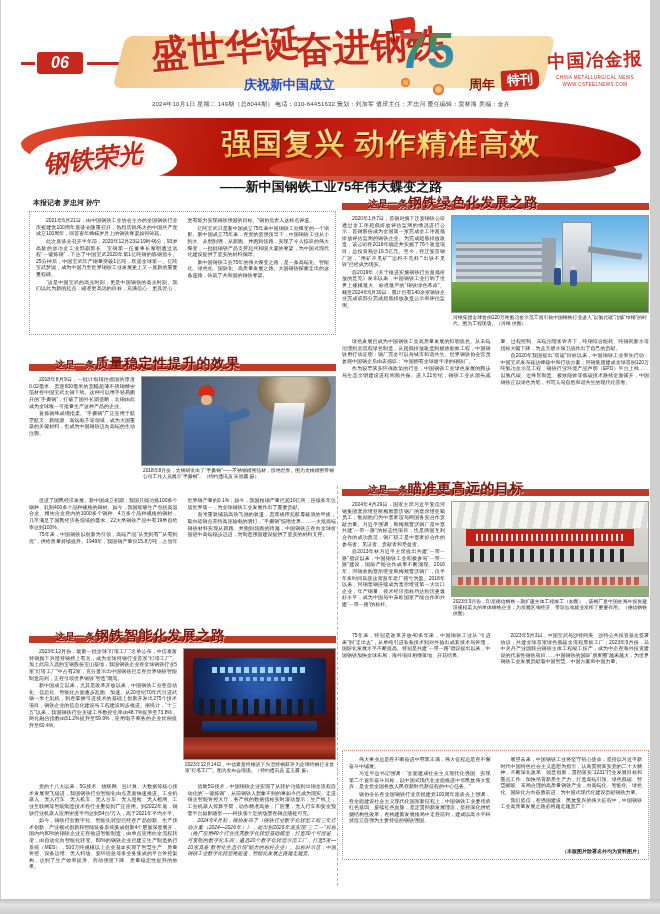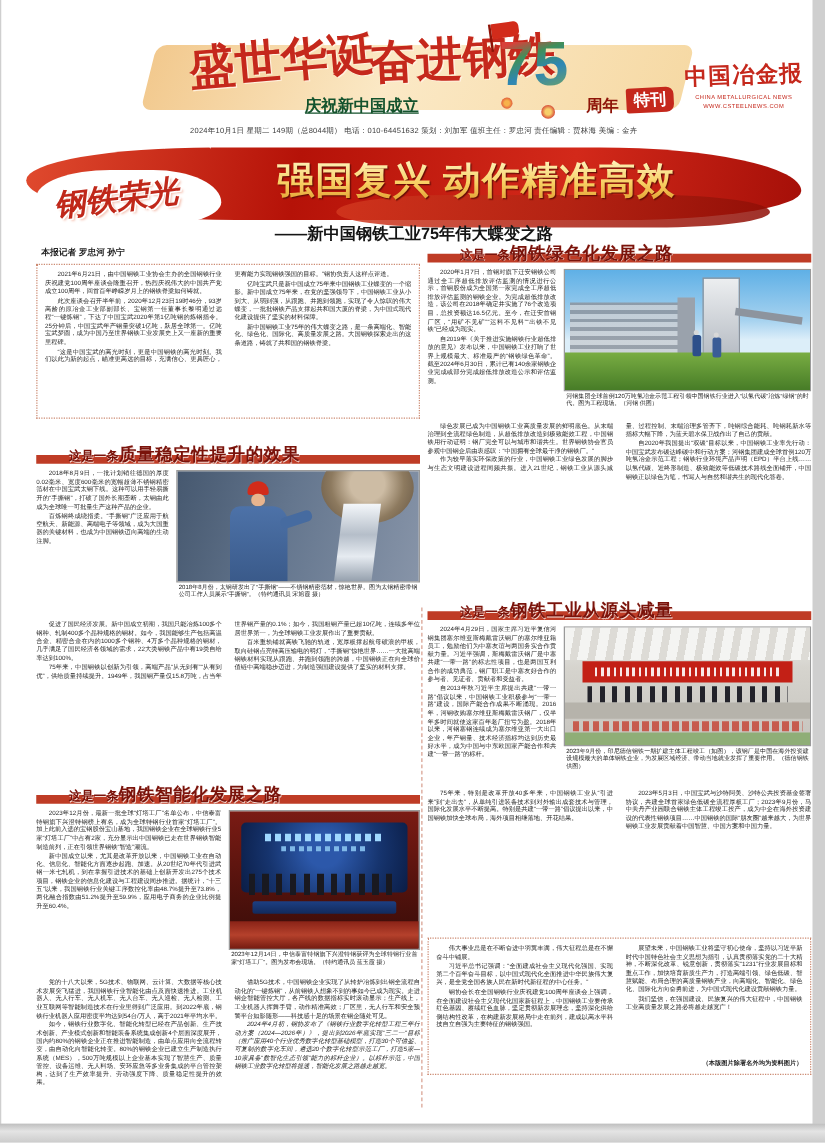--- a/index.html
+++ b/index.html
@@ -19,21 +19,21 @@
 
   .deco-ribbon{position:absolute;left:118px;top:36px;width:430px;height:52px;
        background:linear-gradient(100deg,#f2c98e,#fbe9c6 45%,#f6d9a4);
        transform:skewX(-14deg);border-radius:8px;}
   .deco-title1{position:absolute;left:150px;top:24px;font-size:37px;font-weight:900;
        color:#c5281c;transform:rotate(-5deg);font-family:"Liberation Serif",serif;
        text-shadow:1px 1px 0 #fff0dd;}
   .deco-title2{position:absolute;left:295px;top:22px;font-size:37px;font-weight:900;
        color:#c5281c;transform:rotate(-3deg);font-family:"Liberation Serif",serif;
        text-shadow:1px 1px 0 #fff0dd;}
-  .deco-sub{position:absolute;left:243px;top:76px;font-size:13px;font-weight:900;color:#14532d;text-decoration:underline;}
+  .deco-sub{position:absolute;left:243px;top:76px;font-size:13px;font-weight:900;color:#1d4ed8;}
   .deco-75{position:absolute;left:398px;top:26px;font-size:50px;font-weight:900;line-height:1;
        background:linear-gradient(160deg,#d8413a 0 18%,#3f8f5a 38%,#2e86b5 62%,#6aa06b 90%);
        -webkit-background-clip:text;background-clip:text;color:transparent;text-align:center;}
   .deco-flag{position:absolute;left:392px;top:18px;width:22px;height:12px;background:#d22b1a;
        border-radius:1px 4px 4px 1px;transform:rotate(-8deg);}
   .deco-flag::after{content:"";position:absolute;left:-2px;top:0;width:2px;height:22px;background:#8e1408;}
   .deco-flower1{position:absolute;left:400px;top:78px;width:9px;height:9px;border-radius:50%;
        background:radial-gradient(#f7b24a 30%,#e2603c 70%);}
   .deco-flower2{position:absolute;left:432px;top:84px;width:11px;height:11px;border-radius:50%;
        background:radial-gradient(#f7cf6a 30%,#d8503a 70%);}
@@ -153,20 +153,25 @@
   .ph-d-floor{position:absolute;bottom:0;left:0;right:0;height:22px;
        background:linear-gradient(#8a2317,#b5412c 50%,#751b10);}
 
   .zhineng-tail .para:last-child{font-style:italic;}
 </style>
 </head>
 <body>
 
 <div class="page">
 
+  <div class="pagenum-wrap">
+    <div class="pagenum-line-l"></div>
+    <div class="pagenum-box">06</div>
+    <div class="pagenum-line-r"></div>
+  </div>
 
   <div class="deco-ribbon"></div>
   <div class="deco-title1">盛世华诞</div>
   <div class="deco-title2">奋进钢铁</div>
   <div class="deco-flag"></div>
   <div class="deco-75">75</div>
   <div class="deco-flower1"></div>
   <div class="deco-flower2"></div>
   <div class="deco-sub">庆祝新中国成立</div>
   <div class="deco-zhounian">周年</div>
@@ -288,21 +293,21 @@
     </div>
 
     <div class="twocol" style="height:122px;">
         <p class="para">绿色发展已成为中国钢铁工业高质量发展的鲜明底色。从末端治理到全流程绿色制造，从超低排放改造到极致能效工程，中国钢铁用行动证明：钢厂完全可以与城市和谐共生。世界钢铁协会官员参观中国钢企后由衷感叹：“中国拥有全球最干净的钢铁厂。”</p>
         <p class="para">作为较早落实环保政策的行业，中国钢铁工业绿色发展的脚步与生态文明建设进程同频共振。进入21世纪，钢铁工业从源头减量、过程控制、末端治理多管齐下，吨钢综合能耗、吨钢耗新水等指标大幅下降，为蓝天碧水保卫战作出了自己的贡献。</p>
         <p class="para">自2020年我国提出“双碳”目标以来，中国钢铁工业率先行动：中国宝武发布碳达峰碳中和行动方案；河钢集团建成全球首例120万吨氢冶金示范工程；钢铁行业环境产品声明（EPD）平台上线……以氢代碳、近终形制造、极致能效等低碳技术路线全面铺开，中国钢铁正以绿色为笔，书写人与自然和谐共生的现代化答卷。</p>
       </div>
 
     <div class="sec-head">
       <div class="bar"></div>
-      <div class="t"><span class="small">这是一条</span><span class="big">钢铁工业从源头减量</span></div>
+      <div class="t"><span class="small">这是一条</span><span class="big">瞄准更高远的目标</span></div>
     </div>
 
     <div class="sec-row" style="height:128px;">
       <div class="sec-col-text" style="width:103px;">
           <p class="para">2024年4月29日，国家主席习近平复信河钢集团塞尔维亚斯梅戴雷沃钢厂的塞尔维亚籍员工，勉励他们为中塞友谊与两国务实合作贡献力量。习近平强调，斯梅戴雷沃钢厂是中塞共建“一带一路”的标志性项目，也是两国互利合作的成功典范，钢厂职工是中塞友好合作的参与者、见证者、贡献者和受益者。</p>
           <p class="para">自2013年秋习近平主席提出共建“一带一路”倡议以来，中国钢铁工业积极参与“一带一路”建设，国际产能合作成果不断涌现。2016年，河钢收购塞尔维亚斯梅戴雷沃钢厂，仅半年多时间就使这家百年老厂扭亏为盈。2018年以来，河钢塞钢连续成为塞尔维亚第一大出口企业，年产钢量、技术经济指标均达到历史最好水平，成为中国与中东欧国家产能合作和共建“一带一路”的标杆。</p>
         </div>
       <div style="width:198px;">
         <div class="photo" id="ph-c">
           <div class="ph-c-roof"></div>

